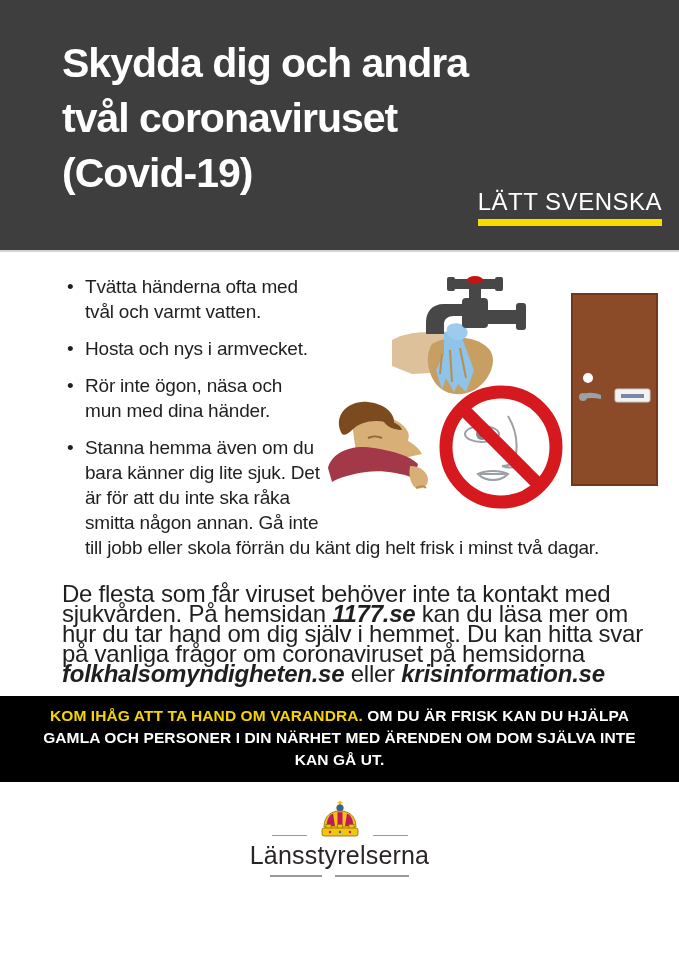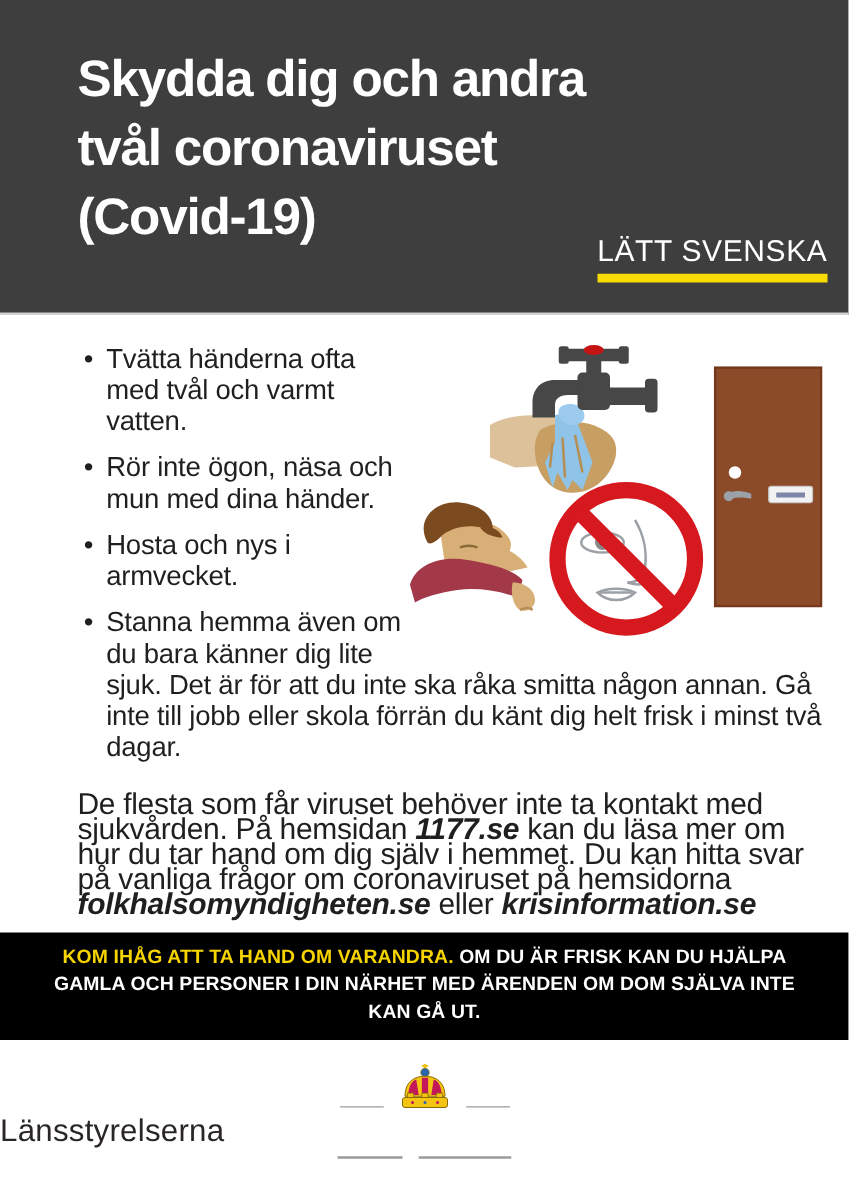--- a/index.html
+++ b/index.html
@@ -27,42 +27,42 @@
     position:relative;box-sizing:border-box;
     padding:22px 19px 0 62px;
   }
   .illustrations{
     float:right;width:332px;height:246px;position:relative;margin:0 0 4px 6px;
   }
   .illus{position:absolute;}
   .bullet-list{margin:0;padding:0;list-style:none;}
   .bullet-list li{
     position:relative;padding-left:23px;margin:0 0 12px 0;
-    font-size:22px;line-height:25px;letter-spacing:-0.2px;color:#1f1f1f;
+    font-size:19px;line-height:25px;letter-spacing:-0.2px;color:#1f1f1f;
   }
   .bullet-list li::before{
     content:"\2022";position:absolute;left:5px;top:0;color:#1f1f1f;
   }
   .paragraph{
     clear:none;margin-top:24px;font-size:24px;line-height:20px;
     letter-spacing:-0.25px;color:#1f1f1f;
   }
   .bi{font-weight:700;font-style:italic;}
   
   .banner{
     margin-top:12px;background:#000000;box-sizing:border-box;
     padding:9px 30px 11px 30px;min-height:58px;
   }
   .banner-inner{
     max-width:608px;margin:0 auto;text-align:center;
     font-size:15.5px;font-weight:700;line-height:22px;color:#ffffff;letter-spacing:0.1px;
   }
   .banner-highlight{color:#F5D400;}
   
-  .logo{margin-top:19px;}
+  .logo{margin-top:19px;text-align:center;}
   .logo-crown-row{display:flex;align-items:flex-end;justify-content:center;gap:10px;height:38px;}
   .logo-line{width:35px;height:0;border-top:1.5px solid #9b9b9b;margin-bottom:3px;}
   .logo-name{
     margin-top:2px;font-size:25px;color:#2a2627;letter-spacing:0.2px;
   }
   .logo-bottom-lines{display:flex;justify-content:center;gap:13px;margin-top:5px;}
   .logo-bottom-lines .seg1{width:52px;height:0;border-top:2px solid #9b9b9b;}
   .logo-bottom-lines .seg2{width:74px;height:0;border-top:2px solid #9b9b9b;}
 </style>
 </head>
@@ -142,22 +142,22 @@
 
         <path d="M6,74 C10,58 30,50 52,54 C72,57 88,62 96,70 L92,84 C76,78 58,76 44,78 C30,80 16,84 10,88 Z" fill="#A23848"></path>
 
         <path d="M88,72 C98,72 106,78 106,86 C106,92 100,96 94,94 C90,92 86,84 88,72 Z" fill="#D8B077"></path>
         <path d="M94,94 C98,92 102,92 104,94" stroke="#B68E52" stroke-width="2" fill="none"></path>
       </svg>
     </div>
 
     <ul class="bullet-list">
       <li>Tvätta händerna ofta med tvål och varmt vatten.</li>
+      <li>Hosta och nys i armvecket.</li>
       <li>Rör inte ögon, näsa och mun med dina händer.</li>
-      <li>Hosta och nys i armvecket.</li>
       <li>Stanna hemma även om du bara känner dig lite sjuk. Det är för att du inte ska råka smitta någon annan. Gå inte till jobb eller skola förrän du känt dig helt frisk i minst två dagar.</li>
     </ul>
 
     <div class="paragraph">
       <span>De flesta som får viruset behöver inte ta kontakt med sjukvården. På hemsidan </span><span class="bi">1177.se</span><span> kan du läsa mer om hur du tar hand om dig själv i hemmet. Du kan hitta svar på vanliga frågor om coronaviruset på hemsidorna </span><span class="bi">folkhalsomyndigheten.se</span><span> eller </span><span class="bi">krisinformation.se</span>
     </div>
   </div>
 
   <div class="banner">
     <div class="banner-inner">

